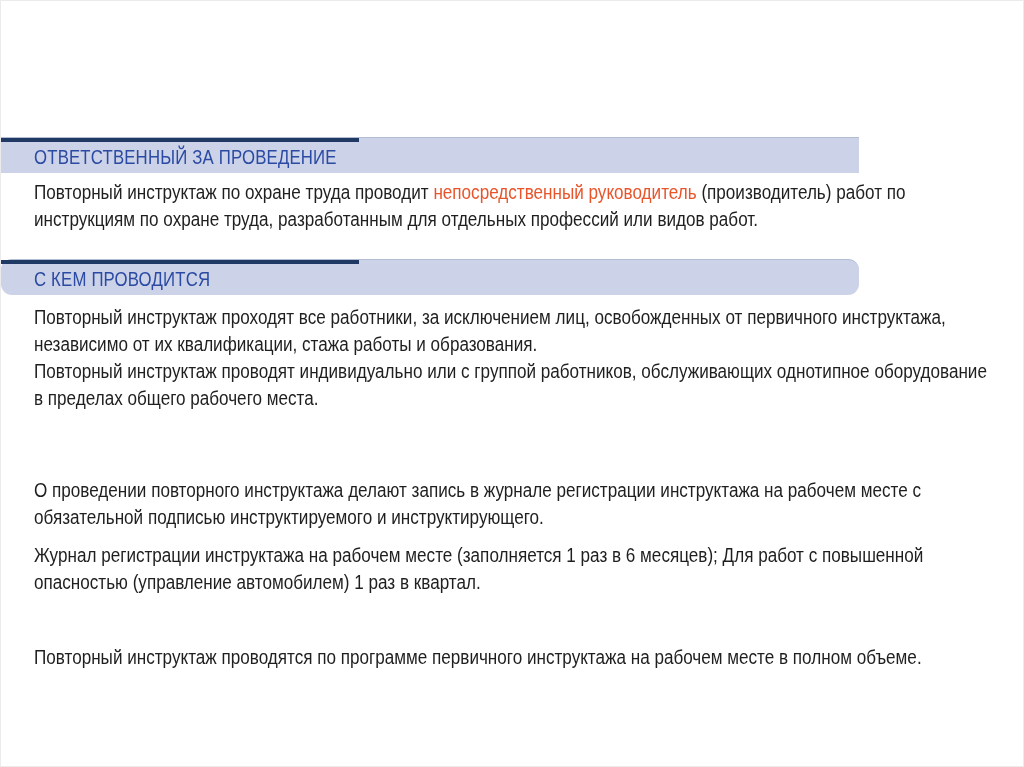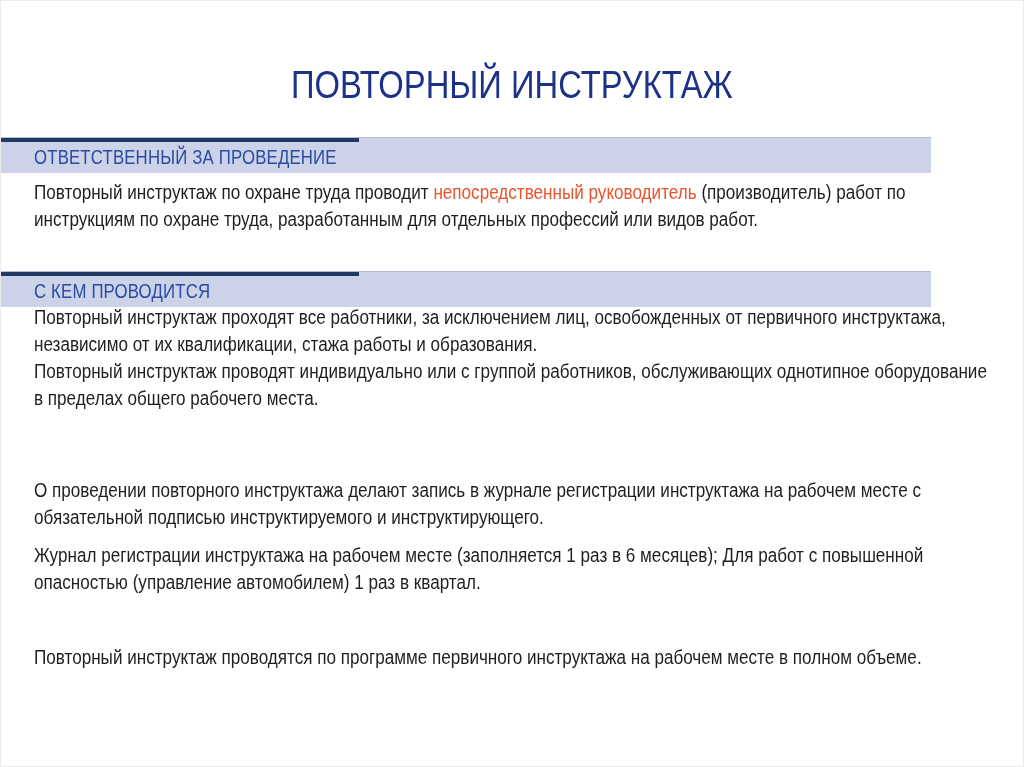--- a/index.html
+++ b/index.html
@@ -35,42 +35,42 @@
     top:62px;left:0;right:0;
     text-align:center;
     font-size:39px;
     color:var(--title-color);
     letter-spacing:0px;
   }
   .title .cx{transform-origin:50% 50%;transform:scaleX(0.84);}
   .band{
     position:absolute;
     left:0;
-    width:930px;
+    width:858px;
     height:36px;
     background:var(--band-bg);
     border-top:1px solid var(--band-line);
     display:flex;
     align-items:center;
     padding:4px 0 0 33px;
   }
   .band::before{
     content:"";
     position:absolute;
     top:0;left:0;
     width:358px;height:4px;
     background:var(--band-accent);
   }
   .band-label{
     font-size:19.5px;
     color:var(--heading-color);
     letter-spacing:0.2px;
   }
   .band-1{top:136px;}
-  .band-2{top:270px;}
+  .band-2{top:258px;border-radius:11px;}
   .band-3{top:435px;}
   .para{
     position:absolute;
     left:33px;
     width:1120px;
     font-size:20px;
     line-height:27px;
     color:var(--body-color);
     transform:scaleX(0.855);
     transform-origin:0 0;
@@ -81,23 +81,20 @@
   .para-3{top:476px;}
   .para-4{top:541px;}
   .para-5{top:643px;}
   .hl{color:var(--highlight-color);}
 </style>
 </head>
 <body>
 
 <div class="slide">
 
-  <div class="title">
-    <span class="cx">ПОВТОРНЫЙ ИНСТРУКТАЖ</span>
-  </div>
 
   <div class="band band-1">
     <span class="band-label"><span class="cx">ОТВЕТСТВЕННЫЙ ЗА ПРОВЕДЕНИЕ</span></span>
   </div>
 
   <div class="para para-1"><span>Повторный инструктаж по охране труда проводит </span><span class="hl">непосредственный руководитель</span><span>  (производитель) работ по инструкциям по охране труда, разработанным для отдельных профессий или видов работ.</span></div>
 
   <div class="band band-2">
     <span class="band-label"><span class="cx">С КЕМ ПРОВОДИТСЯ</span></span>
   </div>

